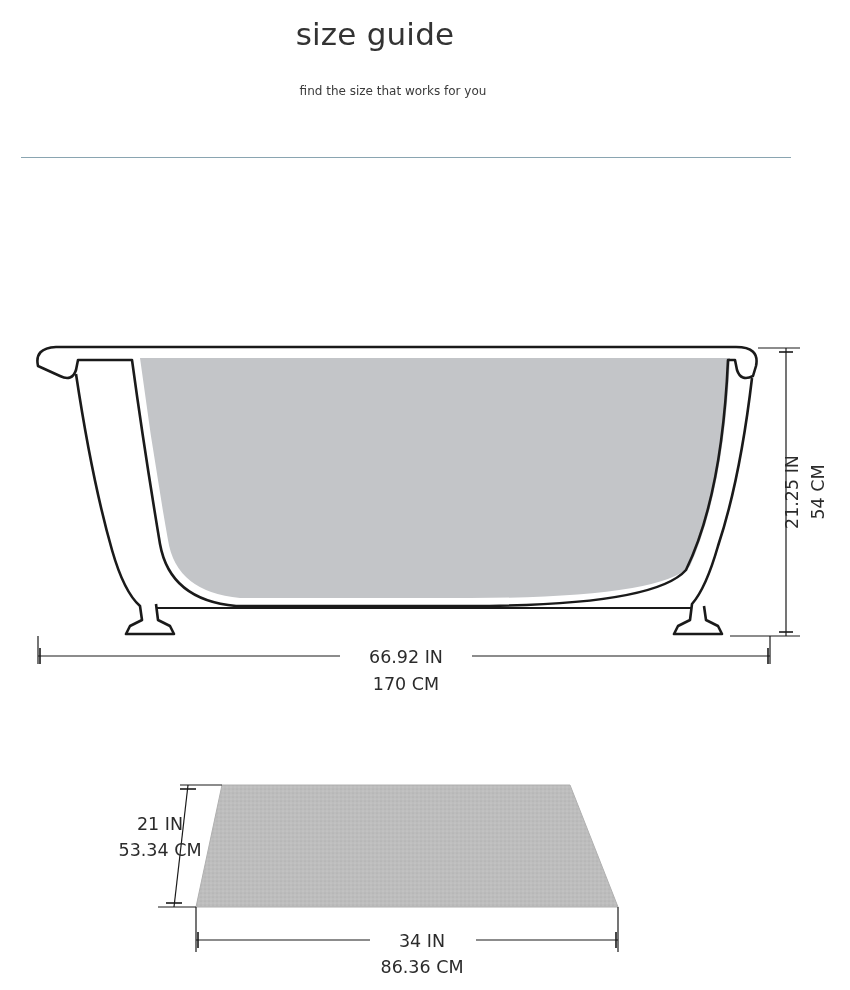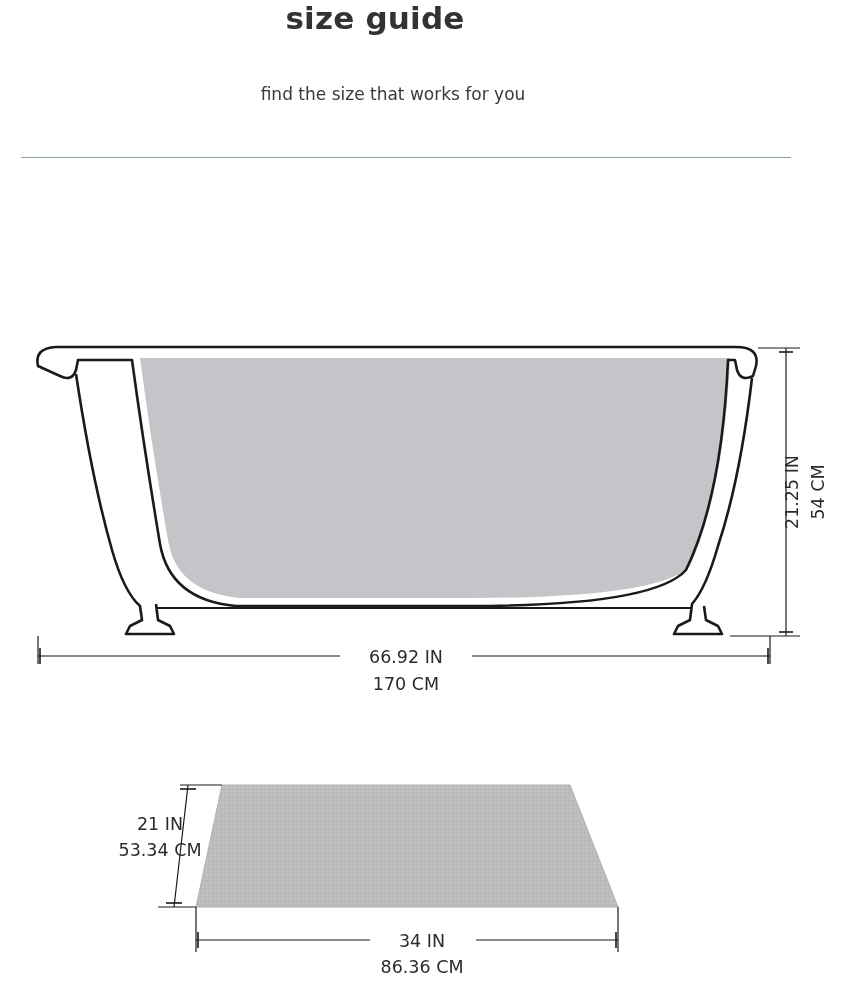--- a/index.html
+++ b/index.html
@@ -15,36 +15,36 @@
     position: relative;
     overflow: hidden;
   }
   .page {
     position: relative;
     width: 850px;
     height: 990px;
   }
   .title {
     position: absolute;
-    top: 0;
+    top: 16px;
     left: 0;
     width: 750px;
     text-align: center;
     font-size: 31px;
-    font-weight: 700;
+    font-weight: 400;
     color: #333333;
     letter-spacing: 0.2px;
   }
   .subtitle {
     position: absolute;
     top: 84px;
     left: 0;
     width: 786px;
     text-align: center;
-    font-size: 17px;
+    font-size: 12px;
     font-weight: 400;
     color: #3a3a3a;
   }
   .divider {
     position: absolute;
     top: 157px;
     left: 21px;
     width: 770px;
     height: 1px;
     background: #8aa5b1;

